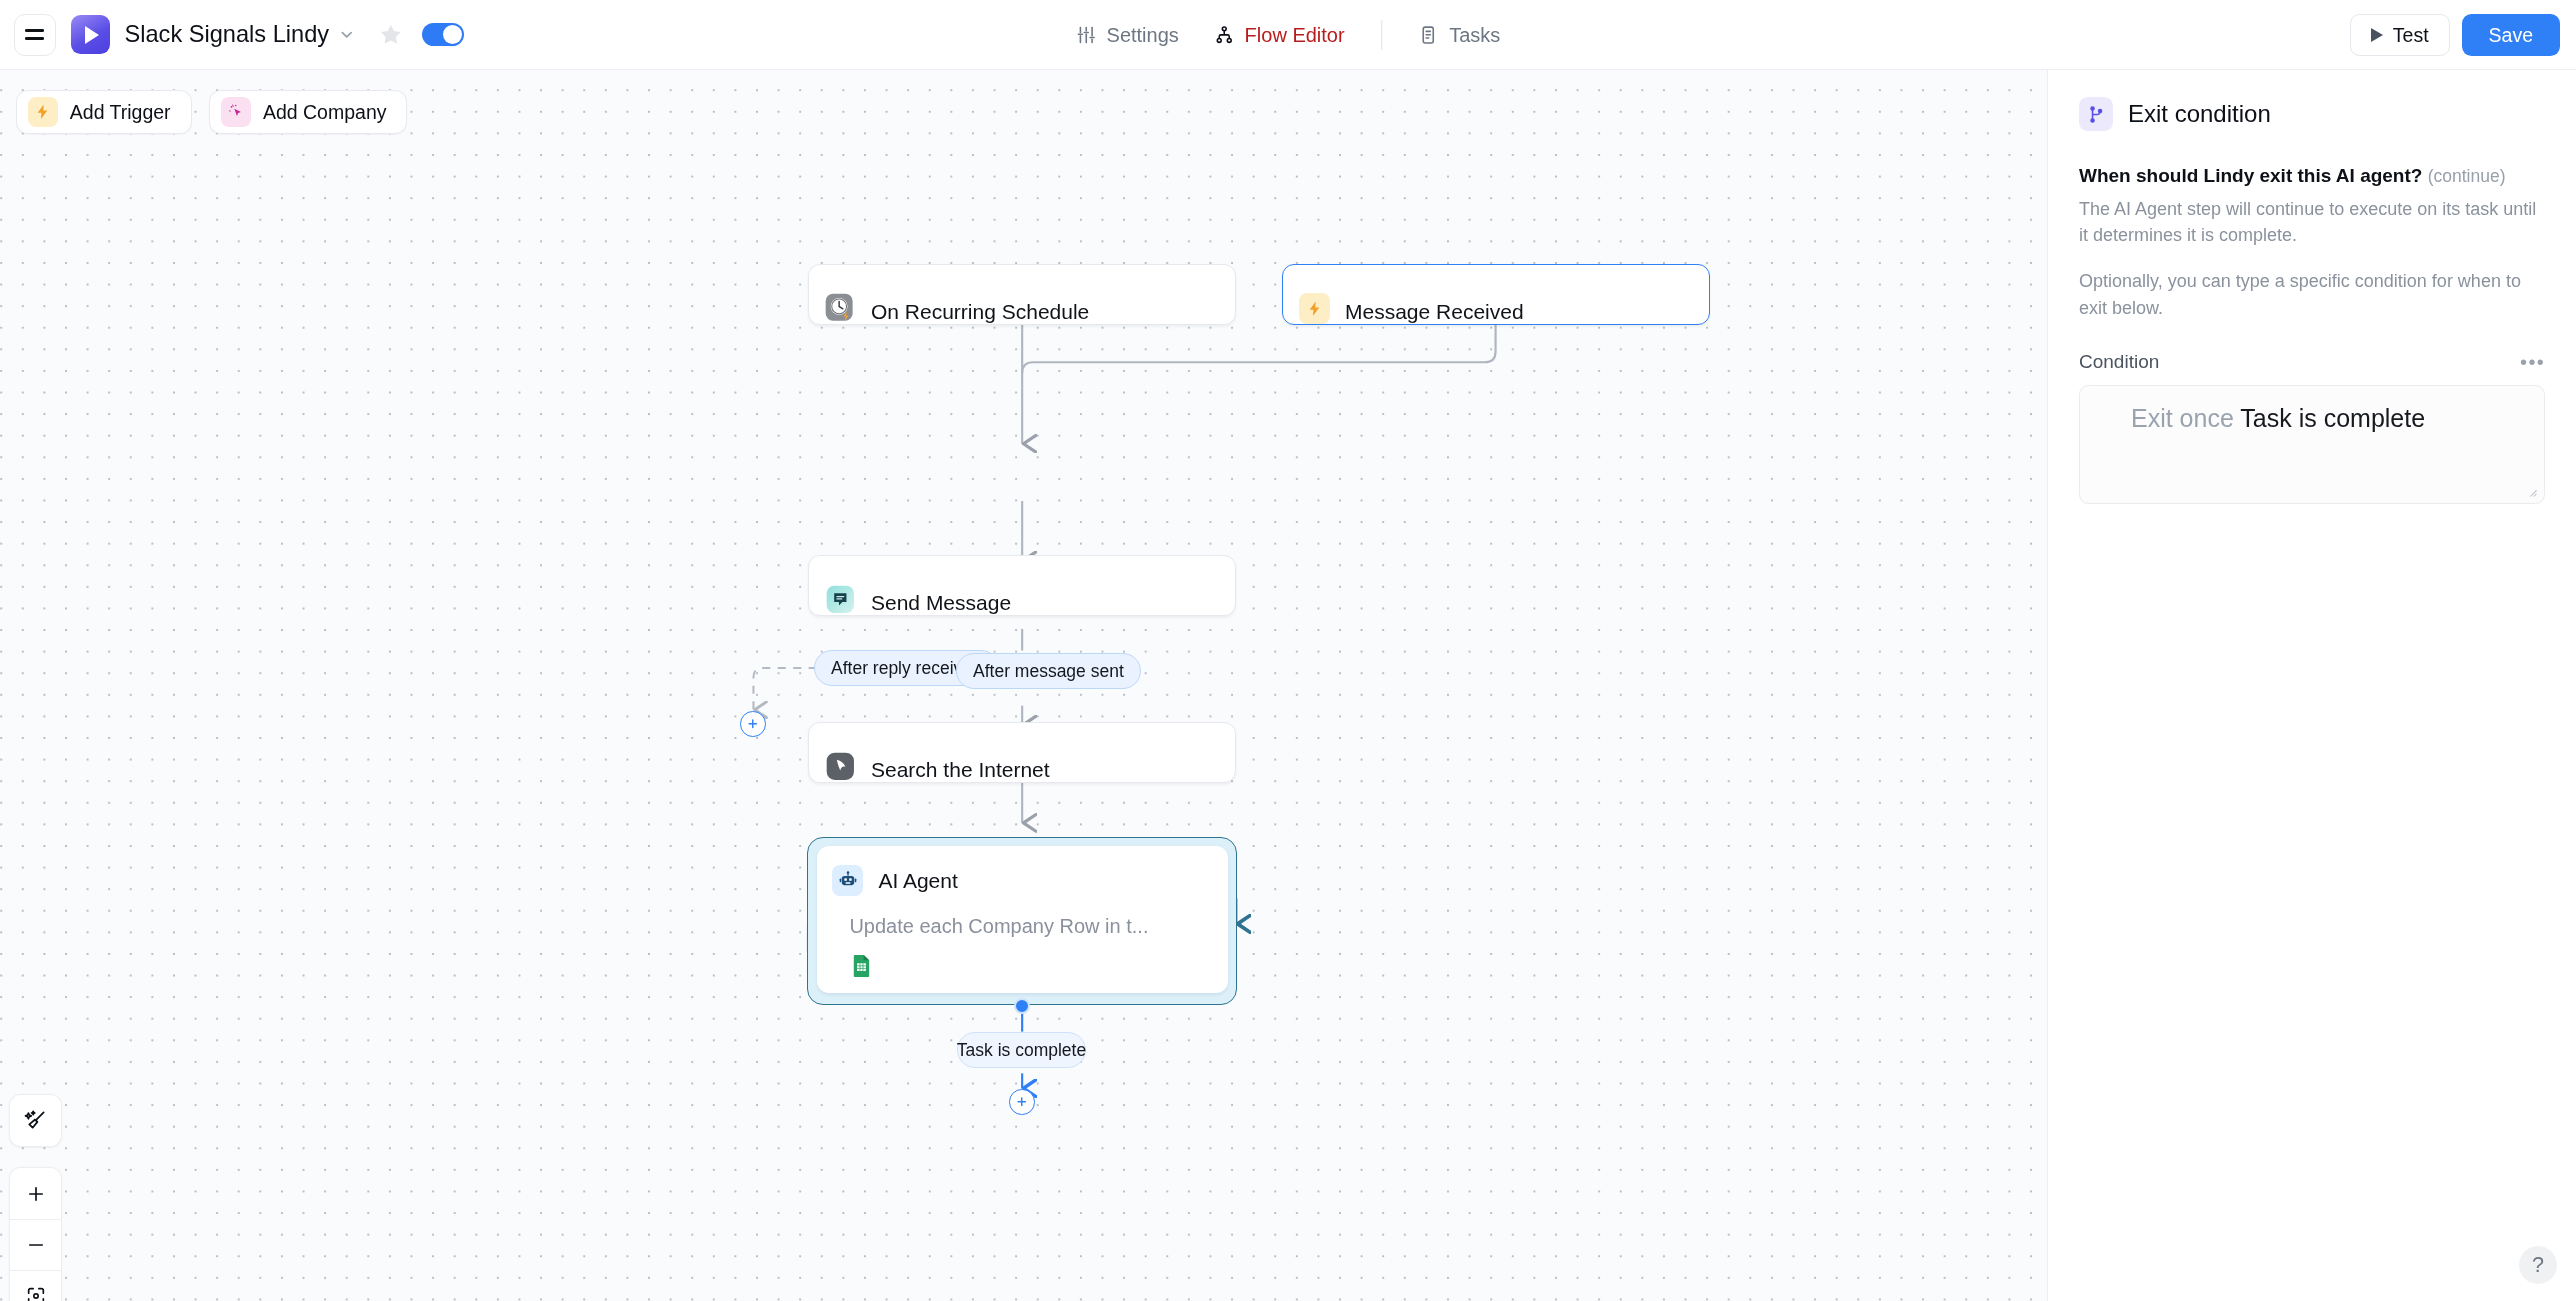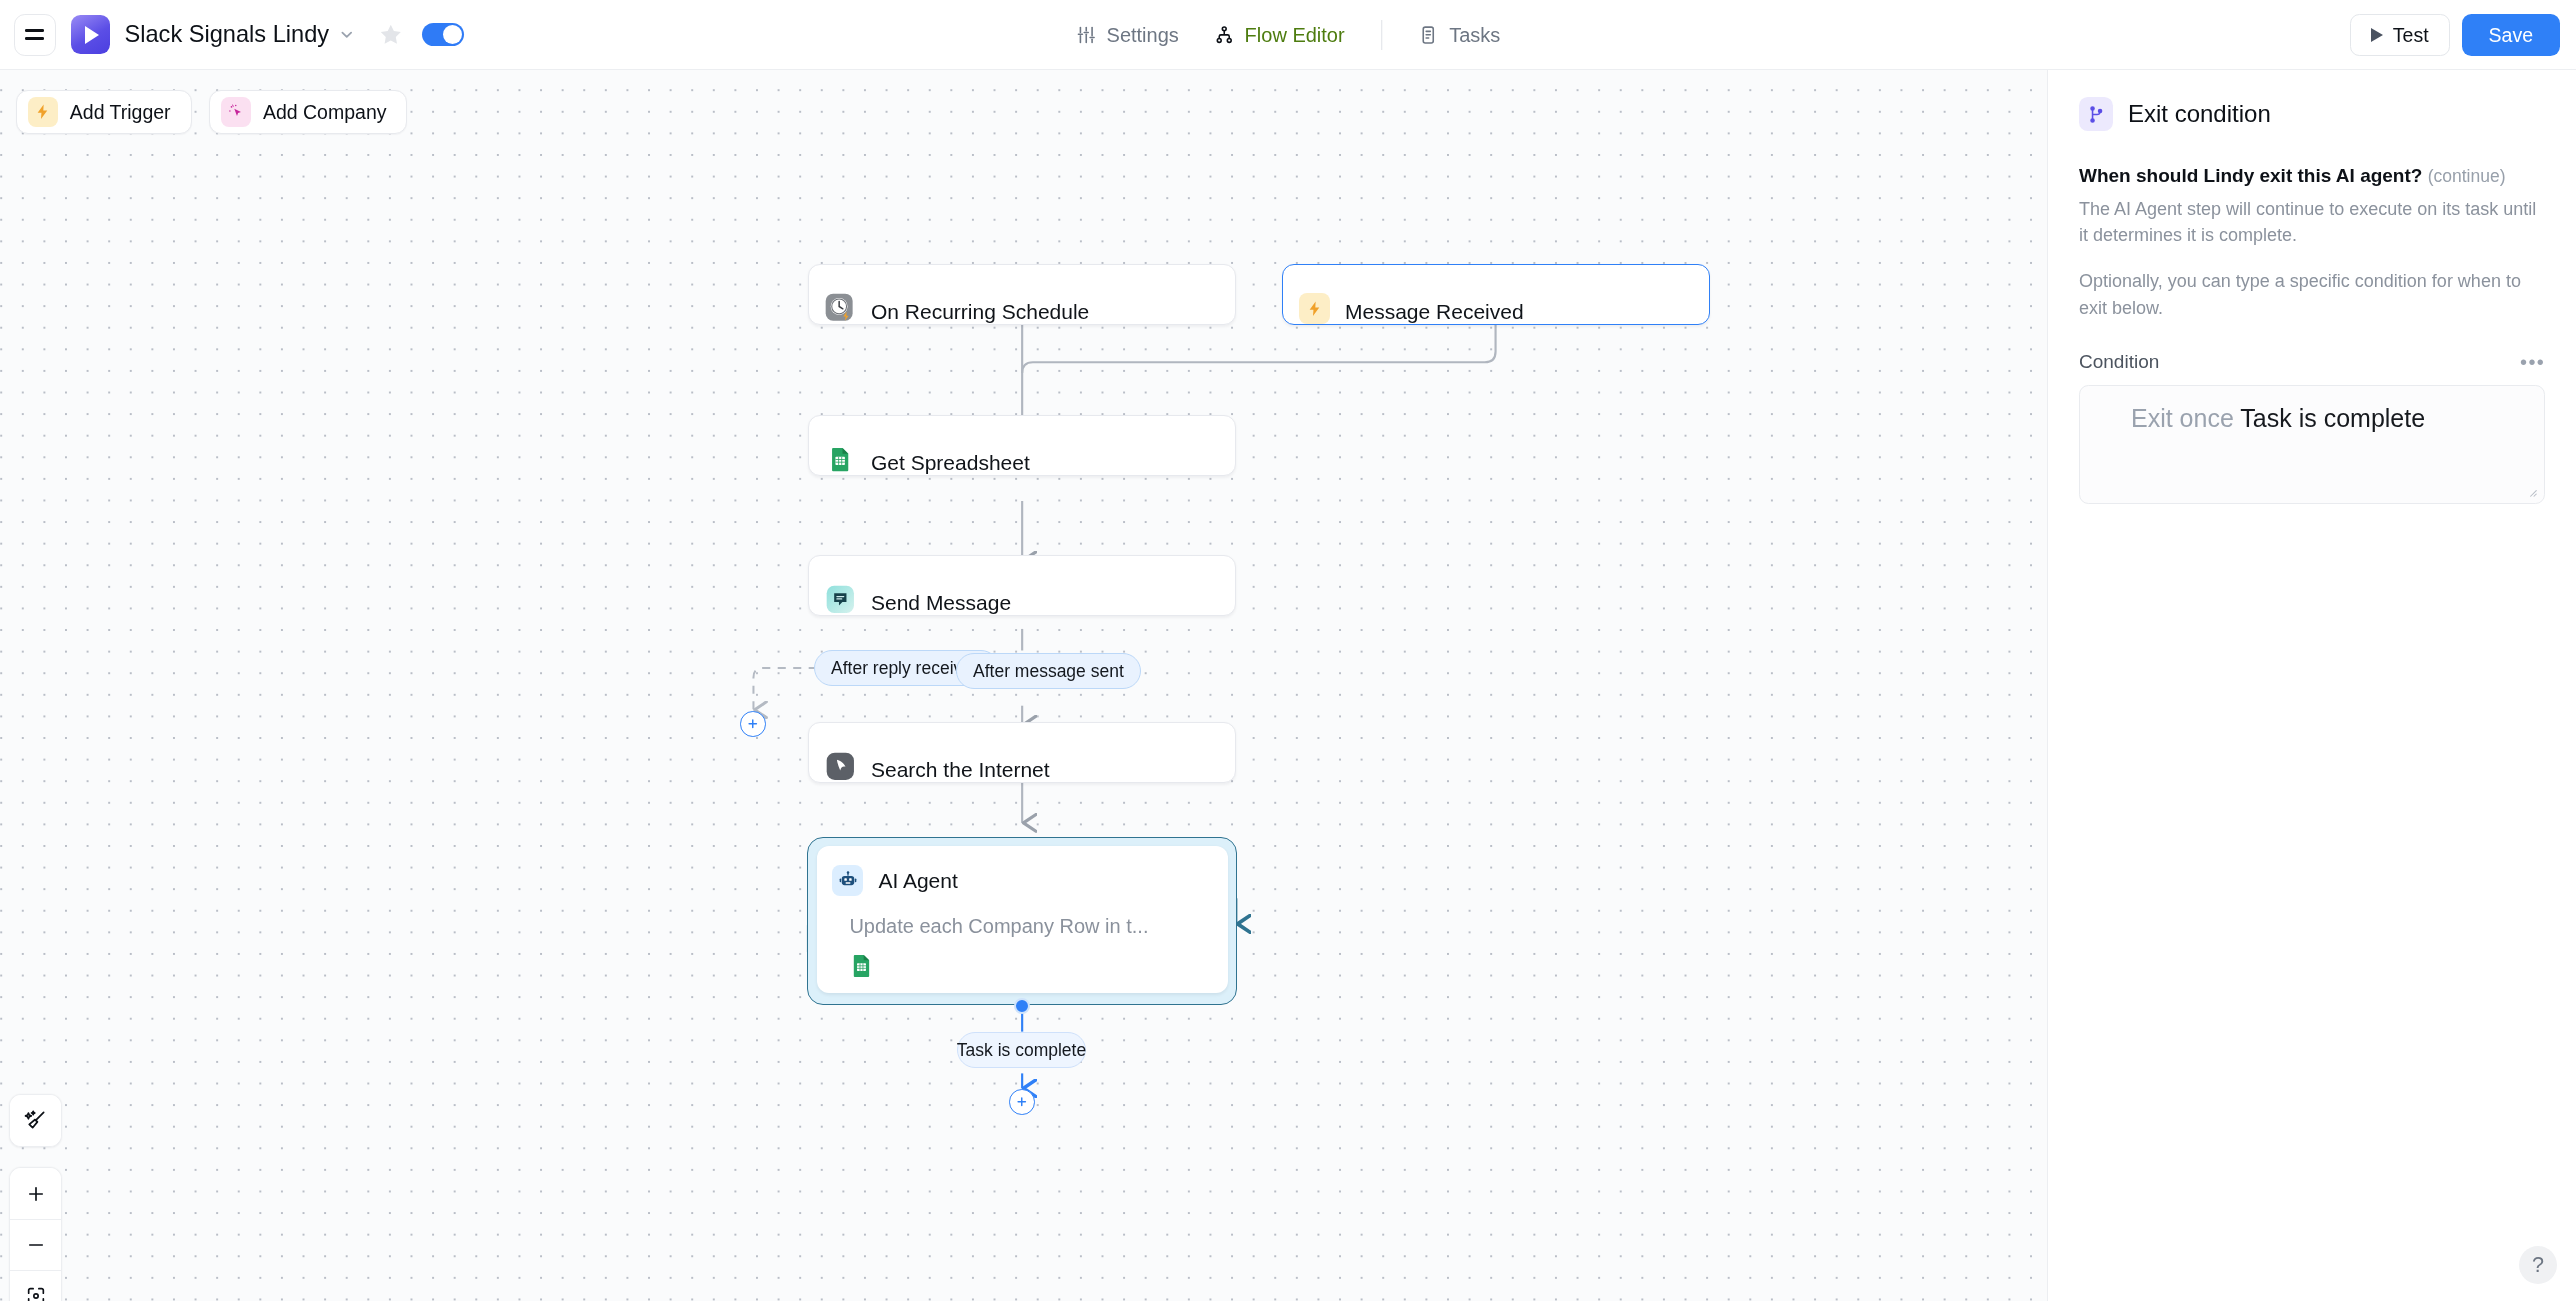--- a/index.html
+++ b/index.html
@@ -53,21 +53,21 @@
   }
 
   .tb-center {
     position: absolute; left: 50%; top: 0; transform: translateX(-50%);
     height: 70px; display: flex; align-items: center; gap: 0;
   }
   .navitem {
     display: flex; align-items: center; gap: 10.8px; padding: 0 17.5px; height: 40px;
     font-size: 20px; color: #6d7683; cursor: pointer; white-space: nowrap;
   }
-  .navitem.active { color: #4d7c0f; }
+  .navitem.active { color: #b91c1c; }
   .nav-sep { width: 0.7px; height: 30px; background: #dfe2e7; margin: 0 19px; }
 
   .tb-right {
     position: absolute; right: 16px; top: 0; height: 70px;
     display: flex; align-items: center; gap: 12px;
   }
   .btn-test {
     height: 42px; padding: 0 20px; border: 0.7px solid #e4e7eb; border-radius: 9.4px;
     background: #fff; color: #0d1117; font-size: 19.5px; display: flex; align-items: center;
     gap: 9.4px; cursor: pointer;
@@ -367,32 +367,20 @@
 
     <div class="node selected-blue" style="left:1282px;top:194px;width:428px;height:61px;">
       <span class="nicon sq-amber">
         <svg width="17.5" height="17.5" viewBox="0 0 24 24" fill="#f0a12a">
             <path d="M13.2 2L5 13.4h5.2L9.6 22l8.6-11.8h-5.4z"></path>
           </svg>
       </span>
       <span class="nlabel">Message Received</span>
     </div>
 
-    <div class="node" style="left:808px;top:345px;width:428px;height:61px;">
-      <span class="nicon">
-        <svg width="27" height="27" viewBox="0 0 40 40">
-          <rect x="2" y="0" width="36" height="40" rx="6" fill="#fff"></rect>
-          <path d="M9 3h14l8.5 8.5V36a1.5 1.5 0 0 1-1.5 1.5H9A1.5 1.5 0 0 1 7.5 36V4.5A1.5 1.5 0 0 1 9 3z" fill="#27a463"></path>
-          <path d="M23 3l8.5 8.5H23z" fill="#1b8049"></path>
-          <rect x="12.5" y="16" width="14" height="12" rx="1" fill="#fff"></rect>
-          <path d="M12.5 20h14M12.5 24h14M17.2 16v12M21.8 16v12" stroke="#27a463" stroke-width="1.2"></path>
-        </svg>
-      </span>
-      <span class="nlabel">Get Spreadsheet</span>
-    </div>
 
     <div class="node" style="left:808px;top:485px;width:428px;height:61px;">
       <span class="nicon">
         <svg width="30" height="30" viewBox="0 0 44 44">
           <defs>
               <linearGradient id="tealg" x1="0" y1="0" x2="1" y2="1">
             <stop offset="0%" stop-color="#8fe0dc"></stop>
                 <stop offset="100%" stop-color="#d5f2ee"></stop>
           </linearGradient>
             </defs>

